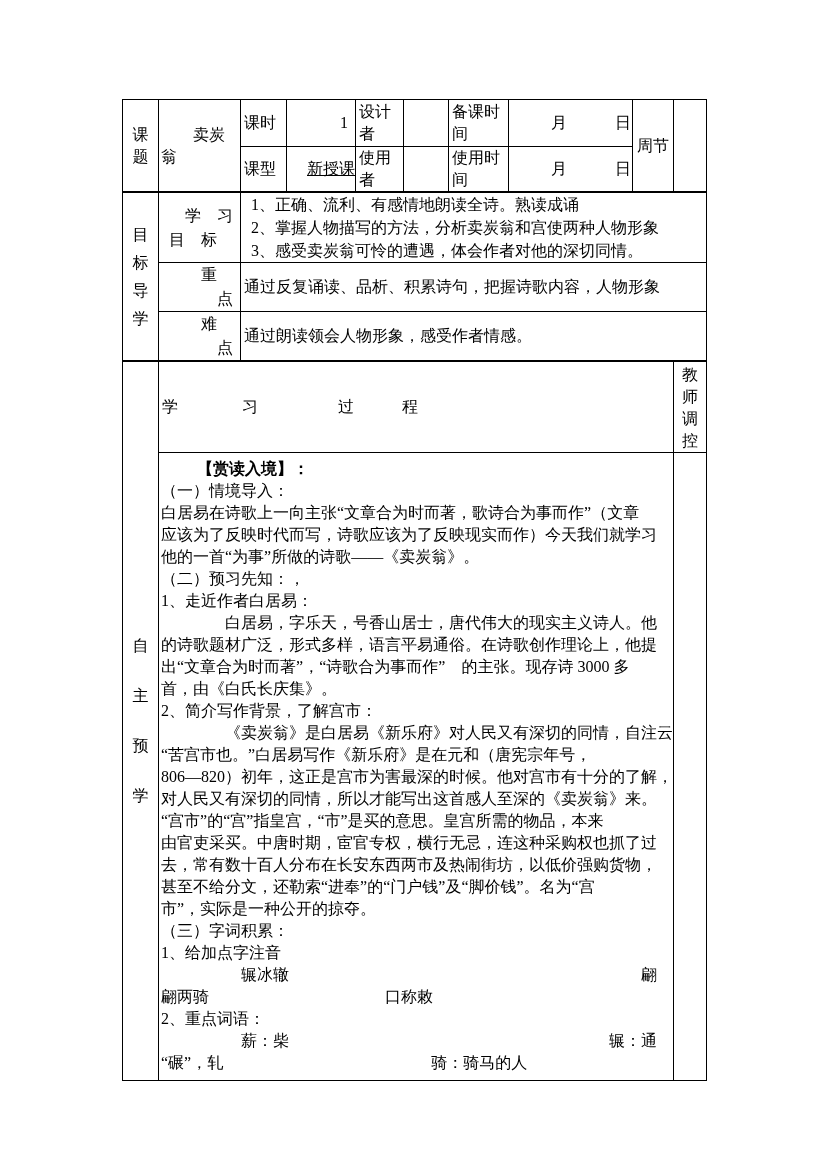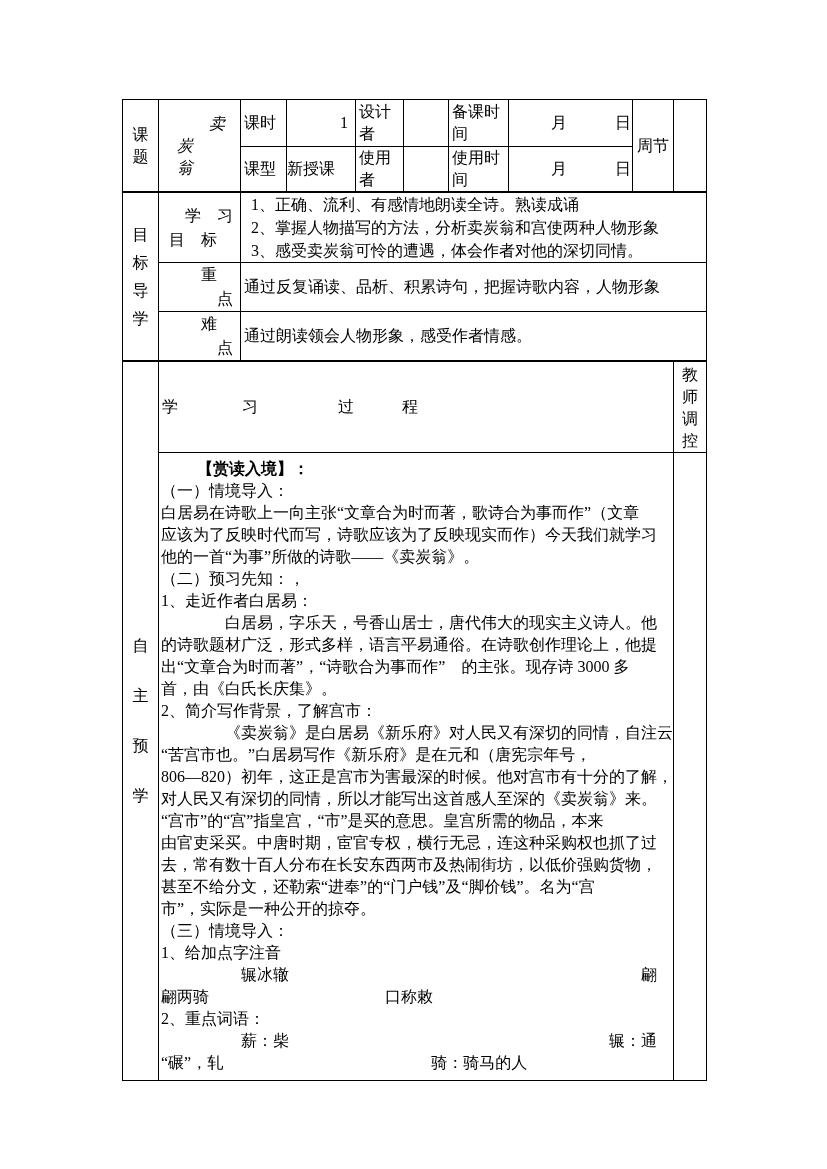--- a/index.html
+++ b/index.html
@@ -27,24 +27,24 @@
     border: 1.5px solid #000000;
     padding: 0;
     font-size: 16px;
     line-height: 22px;
     vertical-align: middle;
     overflow: hidden;
     word-break: break-all;
   }
   
   .cell-left-label { text-align: center; white-space: pre-line; }
-  .cell-title { text-align: left; padding-left: 18px; white-space: pre-line; font-style: italic; }
+  .cell-title { text-align: left; padding-left: 2px; white-space: pre-line; }
   .cell-lbl { text-align: left; padding-left: 3px; white-space: pre-line; }
   .cell-num { text-align: right; padding-right: 7px; }
-  .cell-center { text-align: left; }
+  .cell-center { text-align: right; text-decoration: underline; }
   .cell-date { text-align: right; padding-right: 1px; white-space: pre; }
   .cell-week { text-align: center; }
   
   .cell-side { text-align: center; white-space: pre-line; line-height: 28px; }
   .cell-rowlabel { text-align: left; padding-left: 10px; white-space: pre-line; line-height: 24px; }
   .cell-goals { vertical-align: middle; padding-left: 10px; }
   .cell-goals .doc-line { white-space: pre; height: 23px; line-height: 23px; }
   .cell-text { text-align: left; padding-left: 3px; white-space: pre; }
   
   .cell-side-sparse { text-align: center; white-space: pre-line; line-height: 50px; }
@@ -169,21 +169,21 @@
             <div class="doc-line">2、简介写作背景，了解宫市：</div>
             <div class="doc-line">　　　　《卖炭翁》是白居易《新乐府》对人民又有深切的同情，自注云：</div>
             <div class="doc-line">“苦宫市也。”白居易写作《新乐府》是在元和（唐宪宗年号，</div>
             <div class="doc-line">806—820）初年，这正是宫市为害最深的时候。他对宫市有十分的了解，</div>
             <div class="doc-line">对人民又有深切的同情，所以才能写出这首感人至深的《卖炭翁》来。</div>
             <div class="doc-line">“宫市”的“宫”指皇宫，“市”是买的意思。皇宫所需的物品，本来</div>
             <div class="doc-line">由官吏采买。中唐时期，宦官专权，横行无忌，连这种采购权也抓了过</div>
             <div class="doc-line">去，常有数十百人分布在长安东西两市及热闹街坊，以低价强购货物，</div>
             <div class="doc-line">甚至不给分文，还勒索“进奉”的“门户钱”及“脚价钱”。名为“宫</div>
             <div class="doc-line">市”，实际是一种公开的掠夺。</div>
-            <div class="doc-line">（三）情境导入：</div>
+            <div class="doc-line">（三）字词积累：</div>
             <div class="doc-line">1、给加点字注音</div>
             <div class="doc-line">　　　　　辗冰辙　　　　　　　　　　　　　　　　　　　　　　翩</div>
             <div class="doc-line">翩两骑　　　　　　　　　　　口称敕</div>
             <div class="doc-line">2、重点词语：</div>
             <div class="doc-line">　　　　　薪：柴　　　　　　　　　　　　　　　　　　　　辗：通</div>
             <div class="doc-line">“碾”，轧　　　　　　　　　　　　　骑：骑马的人</div>
           </td>
       <td></td>
     </tr>
   </tbody>

